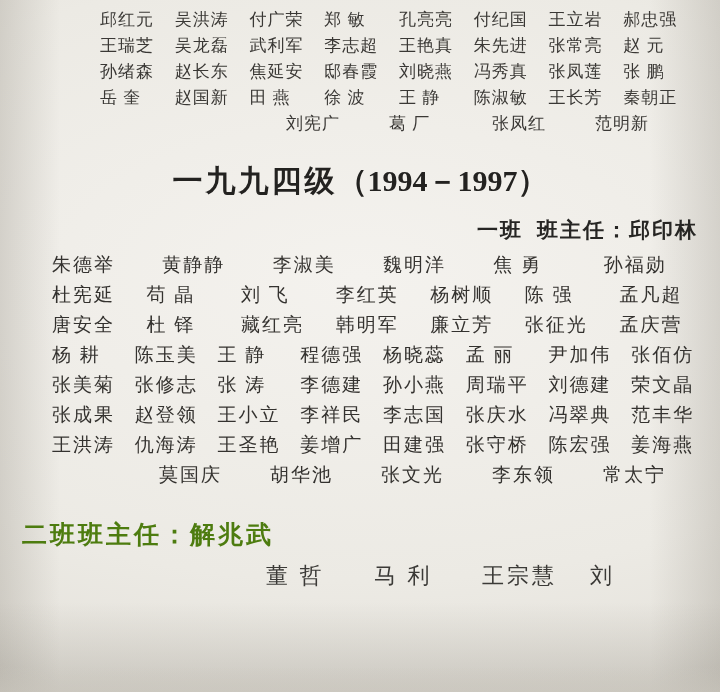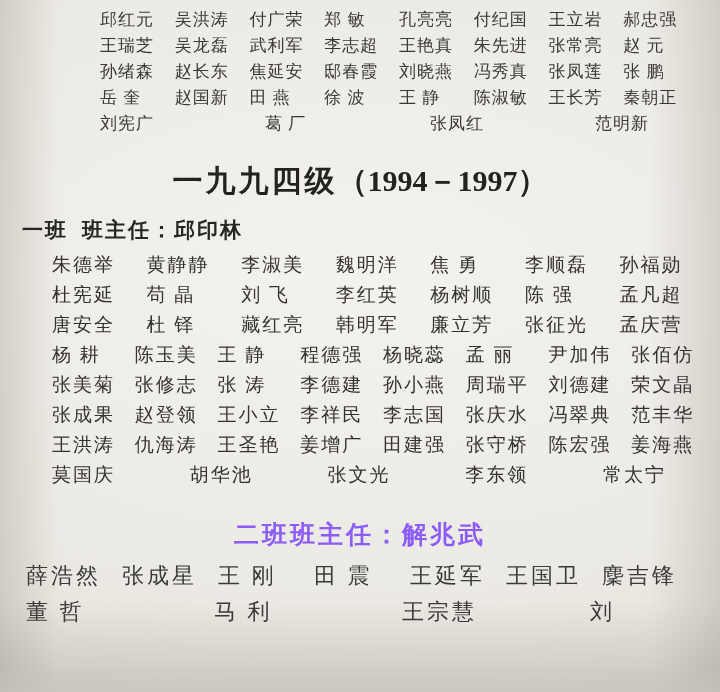--- a/index.html
+++ b/index.html
@@ -42,21 +42,21 @@
   #content {
     position: relative;
     padding: 0 22px;
   }
 
   .top-block {
     padding-top: 8px;
   }
   .name-row {
     display: flex;
-    justify-content: space-between;
+    justify-content: flex-end;
     align-items: baseline;
     white-space: nowrap;
   }
   .top-block .name-row {
     padding-left: 78px;
     margin-bottom: 3px;
   }
   .top-block .cell {
     width: 103px;
     font-size: 17px;
@@ -72,21 +72,21 @@
     letter-spacing: 3px;
     margin: 26px 0 10px 0;
     color: #232220;
   }
   .section-title .years {
     font-family: "Liberation Serif", serif;
     letter-spacing: 0px;
   }
 
   .class-header {
-    text-align: left;
+    text-align: right;
     font-size: 21px;
     font-weight: bold;
     letter-spacing: 2px;
     margin: 14px 0 8px 0;
     color: #262523;
   }
   .class-header .cls {
     margin-right: 14px;
   }
 
@@ -97,26 +97,26 @@
   }
   .roster .cell {
     width: 95px;
     font-size: 19px;
     letter-spacing: 2px;
     color: #34322f;
     text-align: left;
   }
 
   .big-class-header {
-    text-align: center;
+    text-align: left;
     font-size: 25px;
     font-weight: bold;
     letter-spacing: 3px;
     margin: 30px 0 4px 0;
-    color: #8b5cf6;
+    color: #4d7c0f;
   }
 
   .bottom-block {
     margin-top: 10px;
   }
   .bottom-block .name-row {
     padding-left: 4px;
     margin-bottom: 6px;
   }
   .bottom-block .cell {
@@ -204,21 +204,20 @@
       <span class="cls">一班</span><span>班主任：邱印林</span>
     </div>
 
     <div class="roster">
       <div class="name-row">
         <span class="cell">朱德举</span>
         <span class="cell">黄静静</span>
         <span class="cell">李淑美</span>
         <span class="cell">魏明洋</span>
         <span class="cell">焦 勇</span>
-        <span class="cell">李顺磊</span>
         <span class="cell">孙福勋</span>
       </div>
       <div class="name-row">
         <span class="cell">杜宪延</span>
         <span class="cell">苟 晶</span>
         <span class="cell">刘 飞</span>
         <span class="cell">李红英</span>
         <span class="cell">杨树顺</span>
         <span class="cell">陈 强</span>
         <span class="cell">孟凡超</span>
@@ -280,29 +279,20 @@
         <span class="cell">常太宁</span>
       </div>
     </div>
 
     <div class="big-class-header">
       <span class="cls">二班</span><span>班主任：解兆武</span>
     </div>
 
     <div class="bottom-block blur-bottom">
       <div class="name-row">
-        <span class="cell">薛浩然</span>
-        <span class="cell">张成星</span>
-        <span class="cell">王 刚</span>
-        <span class="cell">田 震</span>
-        <span class="cell">王延军</span>
-        <span class="cell">王国卫</span>
-        <span class="cell">麇吉锋</span>
-      </div>
-      <div class="name-row">
         <span class="cell">董 哲</span>
         <span class="cell">马 利</span>
         <span class="cell">王宗慧</span>
         <span class="cell">刘 </span>
       </div>
     </div>
 
   </div>
   <div class="fade-clip"></div>
 </div>

